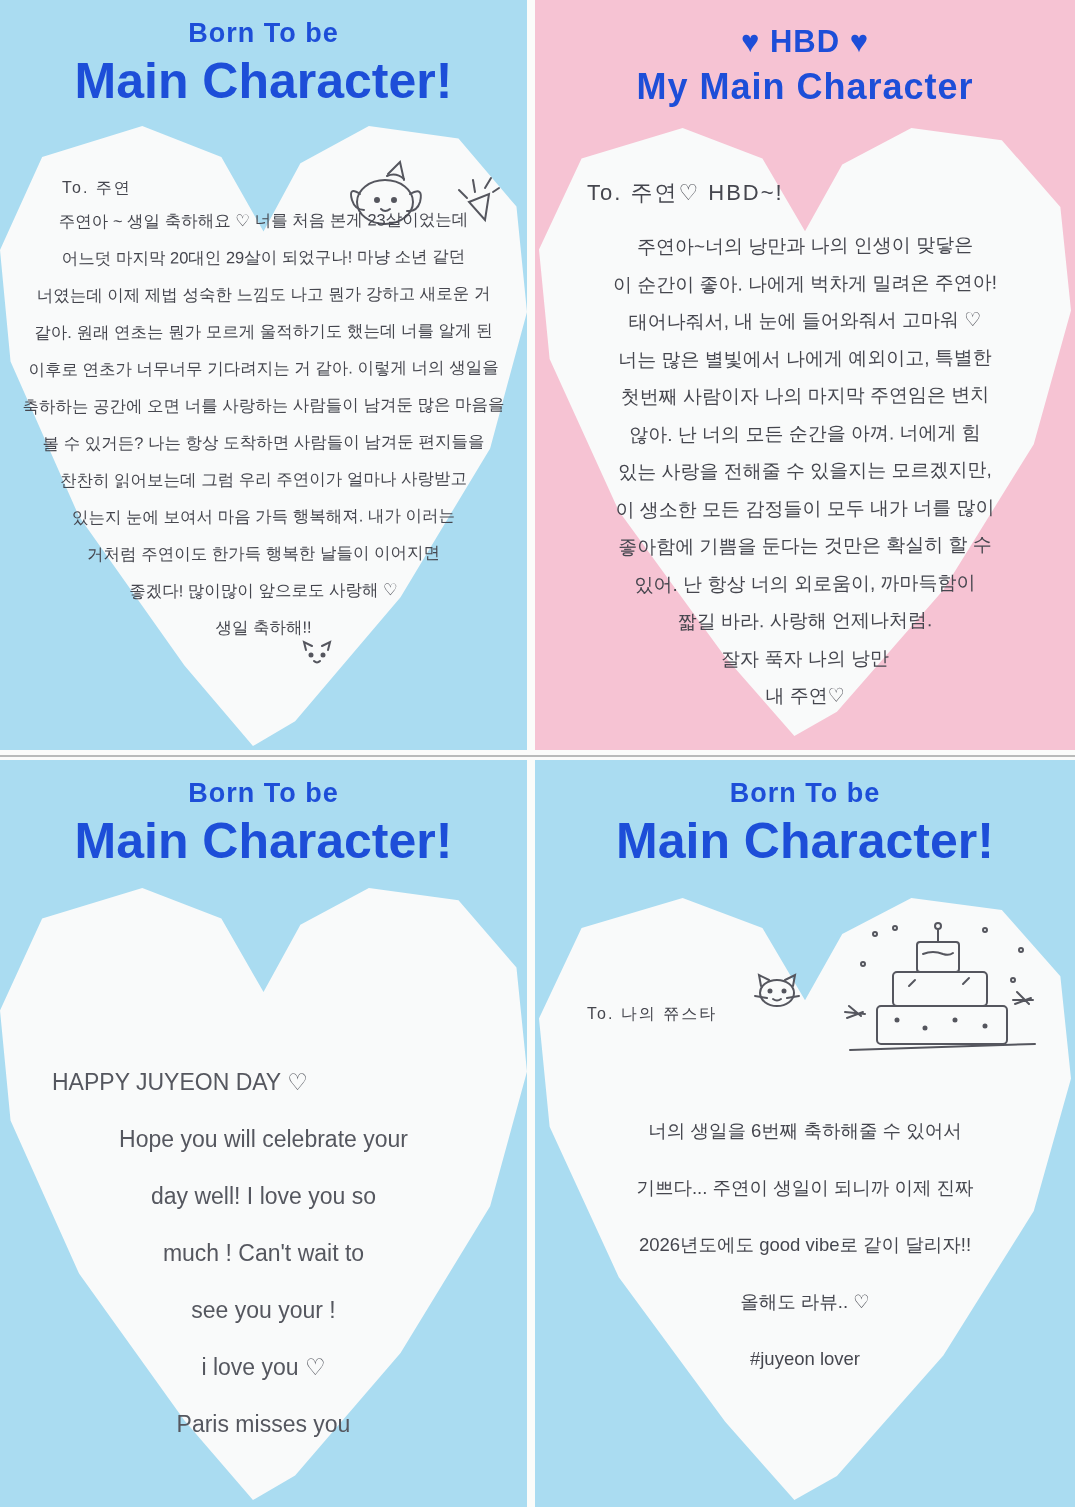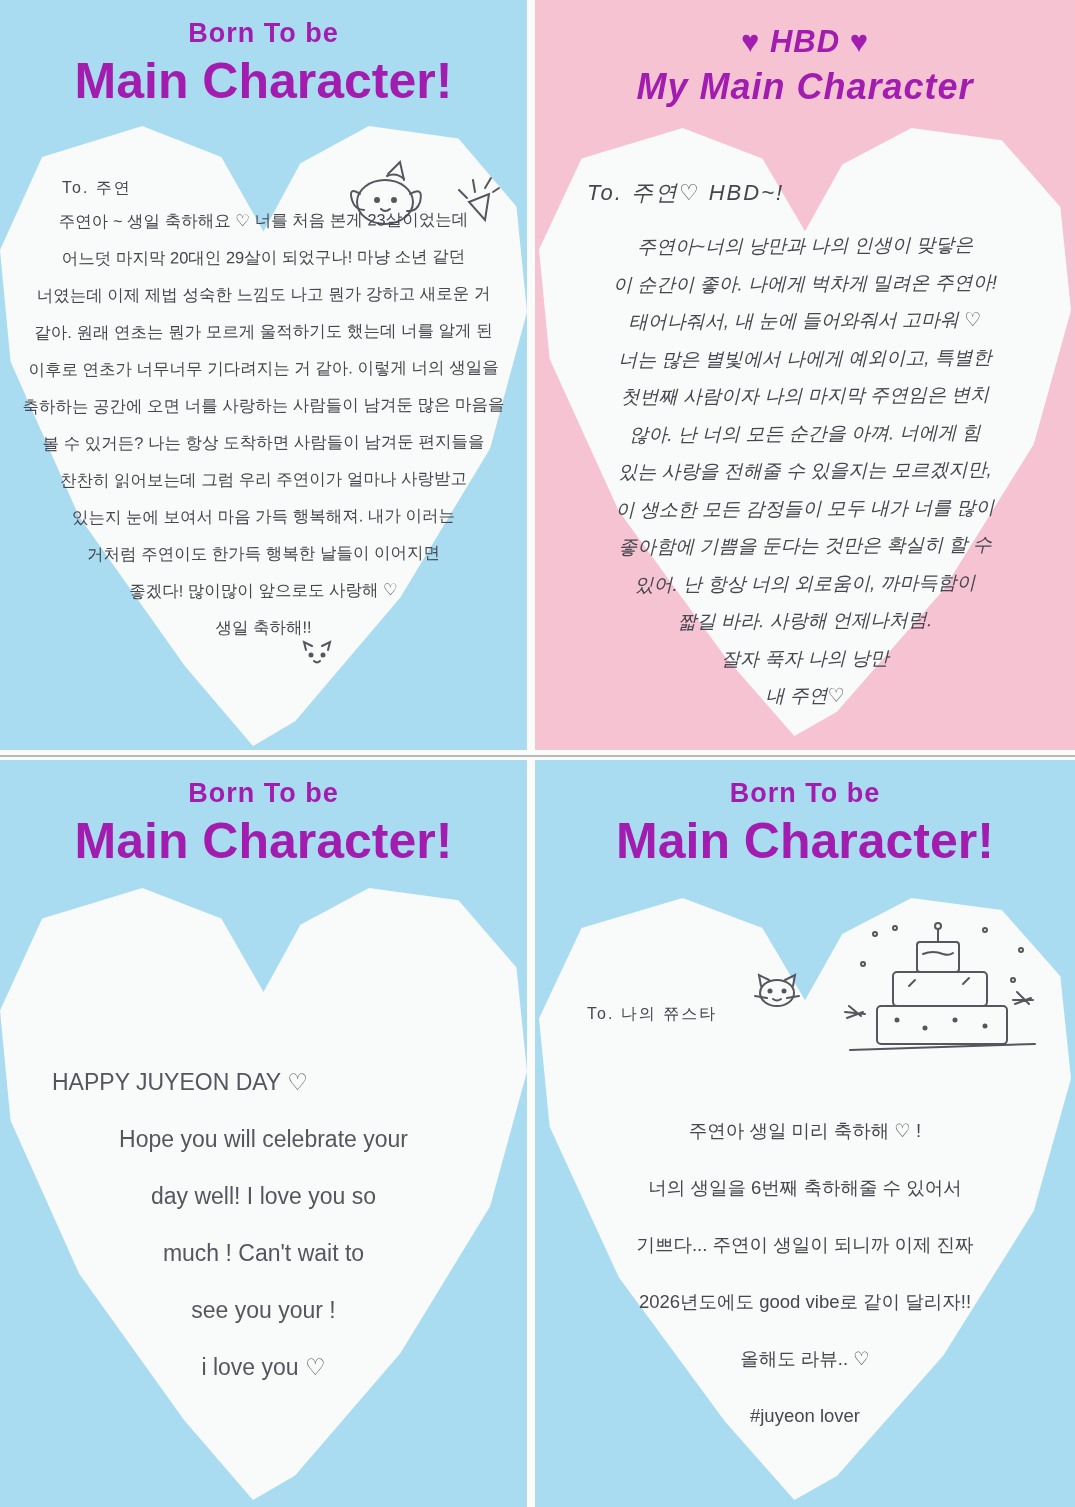--- a/index.html
+++ b/index.html
@@ -3,29 +3,29 @@
 <meta charset="utf-8">
 <style>
   html,body{margin:0;padding:0;background:#ffffff;}
   body{font-family:"Liberation Sans","DejaVu Sans",sans-serif;}
   #scan{position:relative;width:1075px;height:1507px;background:#f2f3f1;overflow:hidden;}
 
   .card{position:absolute;overflow:hidden;}
   .card.blue{background:#aadcf1;}
   .card.pink{background:#f6c3d3;}
   #card-tl{left:0;top:0;width:527px;height:750px;}
-  #card-tr{left:535px;top:0;width:540px;height:750px;font-style:italic;}
+  #card-tr{left:535px;top:0;width:540px;height:750px;}
   #card-bl{left:0;top:760px;width:527px;height:747px;}
   #card-br{left:535px;top:760px;width:540px;height:747px;}
 
   .gutter-h{position:absolute;left:0;top:750px;width:1075px;height:10px;background:#fbfcfa;}
   .gutter-h .rule{position:absolute;left:0;top:5px;width:1075px;height:2px;background:#b9bbba;}
   .gutter-v{position:absolute;left:527px;top:0;width:8px;height:1507px;background:#fbfcfa;}
 
-  .hdr{position:absolute;left:0;width:100%;text-align:center;color:#a21caf;}
+  .hdr{position:absolute;left:0;width:100%;text-align:center;color:#1d4ed8;}
   .hdr1{top:18px;font-size:27px;font-weight:bold;letter-spacing:1px;}
   .hdr2{top:52px;font-size:50px;font-weight:bold;letter-spacing:0px;}
   .hdr1.pinkhdr{top:24px;font-size:31px;}
   .hdr2.pinkhdr{top:66px;font-size:36px;letter-spacing:1px;}
 
   .heart{position:absolute;background:#f9fafa;
     clip-path:polygon(50% 17%,57% 6%,70% 0%,87% 2%,98% 13%,100% 30%,93% 52%,76% 76%,56% 96%,48% 100%,35% 87%,15% 63%,2% 38%,0% 20%,8% 5%,27% 0%,42% 5%);}
   .heart-tl{left:0px;top:126px;width:527px;height:620px;}
   .heart-tr{left:4px;top:128px;width:532px;height:608px;}
   .heart-bl{left:0px;top:128px;width:527px;height:612px;}
@@ -131,20 +131,21 @@
     <div class="hdr hdr1">Born To be</div>
     <div class="hdr hdr2">Main Character!</div>
     <div class="heart heart-bl"></div>
     <div class="lines l-bl">
       <div class="hl first">HAPPY JUYEON DAY ♡</div>
       <div class="hl">Hope you will celebrate your</div>
       <div class="hl">day well! I love you so</div>
       <div class="hl">much ! Can't wait to</div>
       <div class="hl">see you your !</div>
       <div class="hl">i love you ♡</div>
+      <div class="hl">Paris misses you</div>
     </div>
   </div>
 
   <div id="card-br" class="card blue">
     <div class="hdr hdr1">Born To be</div>
     <div class="hdr hdr2">Main Character!</div>
     <div class="heart heart-br"></div>
     <div class="toline ink" style="left:52px;top:244px;">To. 나의 쮸스타</div>
     <div class="doodle" style="left:218px;top:212px;">
       <svg width="48" height="38" viewBox="0 0 48 38" fill="none" stroke="#55565e" stroke-width="2" stroke-linecap="round">
@@ -177,21 +178,20 @@
           <circle cx="150" cy="10" r="2"></circle>
           <circle cx="186" cy="30" r="2"></circle>
         <circle cx="28" cy="44" r="2"></circle>
           <circle cx="178" cy="60" r="2"></circle>
           <circle cx="60" cy="8" r="2"></circle>
         <path d="M12 98 L28 92 M14 86 L26 96 M10 92 L30 94"></path>
         <path d="M180 84 L196 78 M182 72 L194 84 M178 80 L198 80"></path>
       </svg>
     </div>
     <div class="lines l-br ink">
-      <div class="hl">주연아 생일 미리 축하해 ♡ !</div>
       <div class="hl">너의 생일을 6번째 축하해줄 수 있어서</div>
       <div class="hl">기쁘다... 주연이 생일이 되니까 이제 진짜</div>
       <div class="hl">2026년도에도 good vibe로 같이 달리자!!</div>
       <div class="hl">올해도 라뷰.. ♡</div>
       <div class="hl">#juyeon lover</div>
     </div>
   </div>
 
   <div class="gutter-v"></div>
   <div class="gutter-h">

